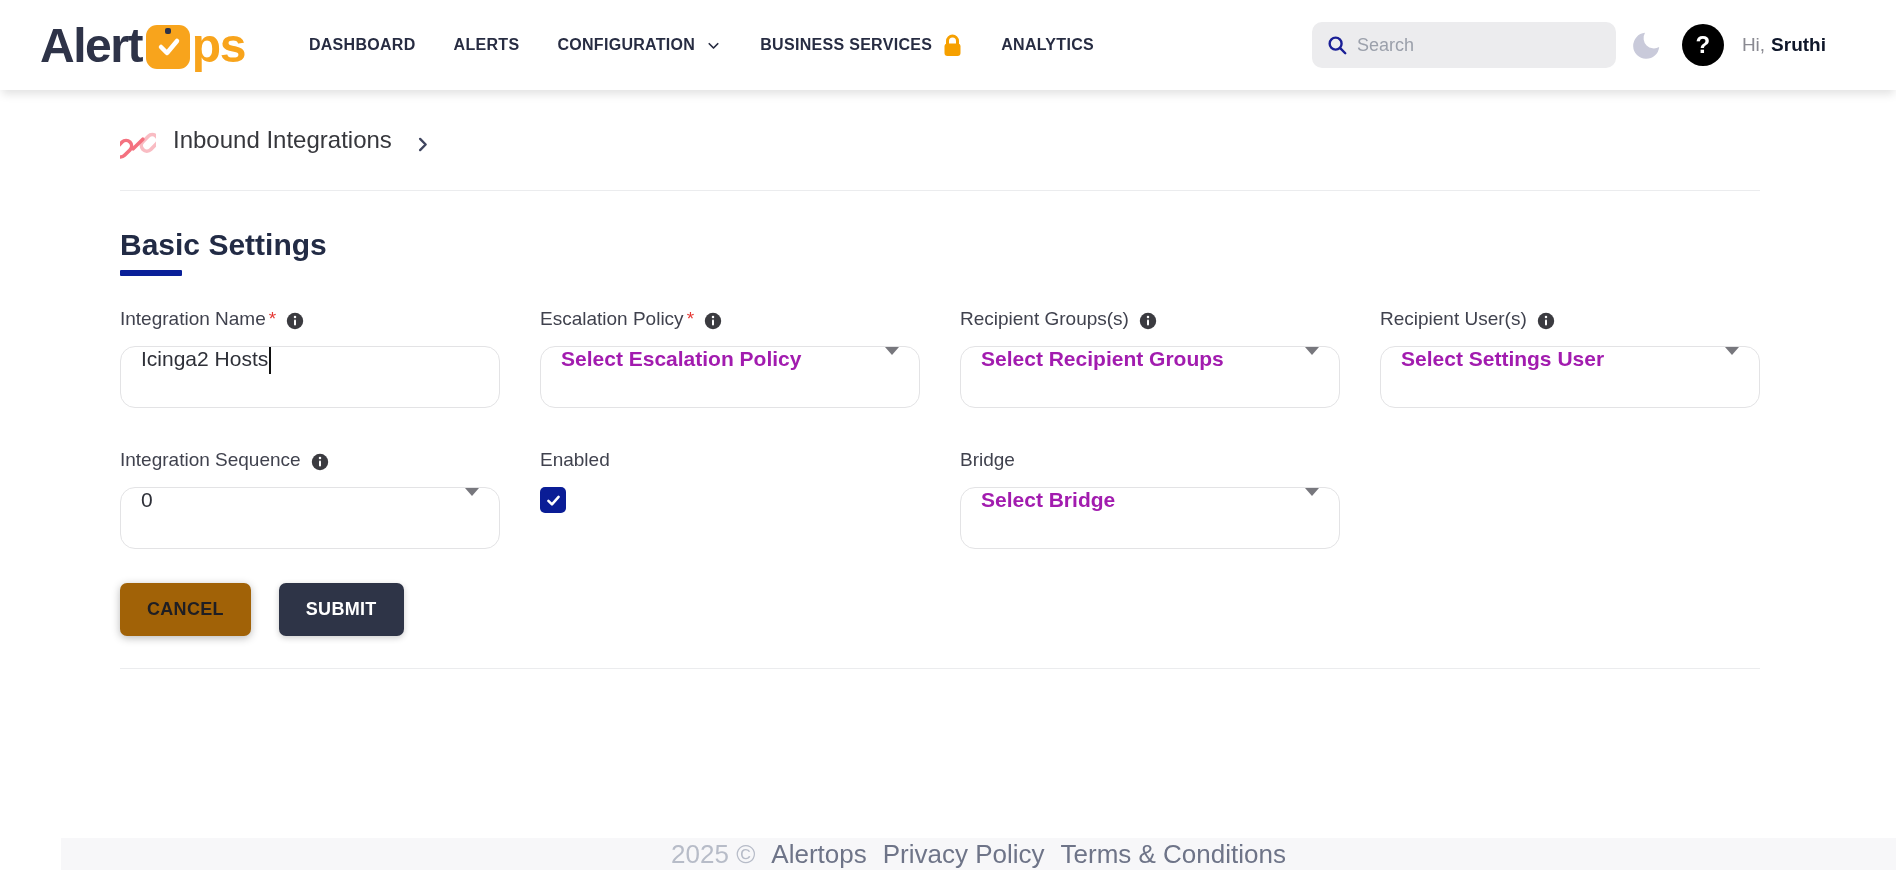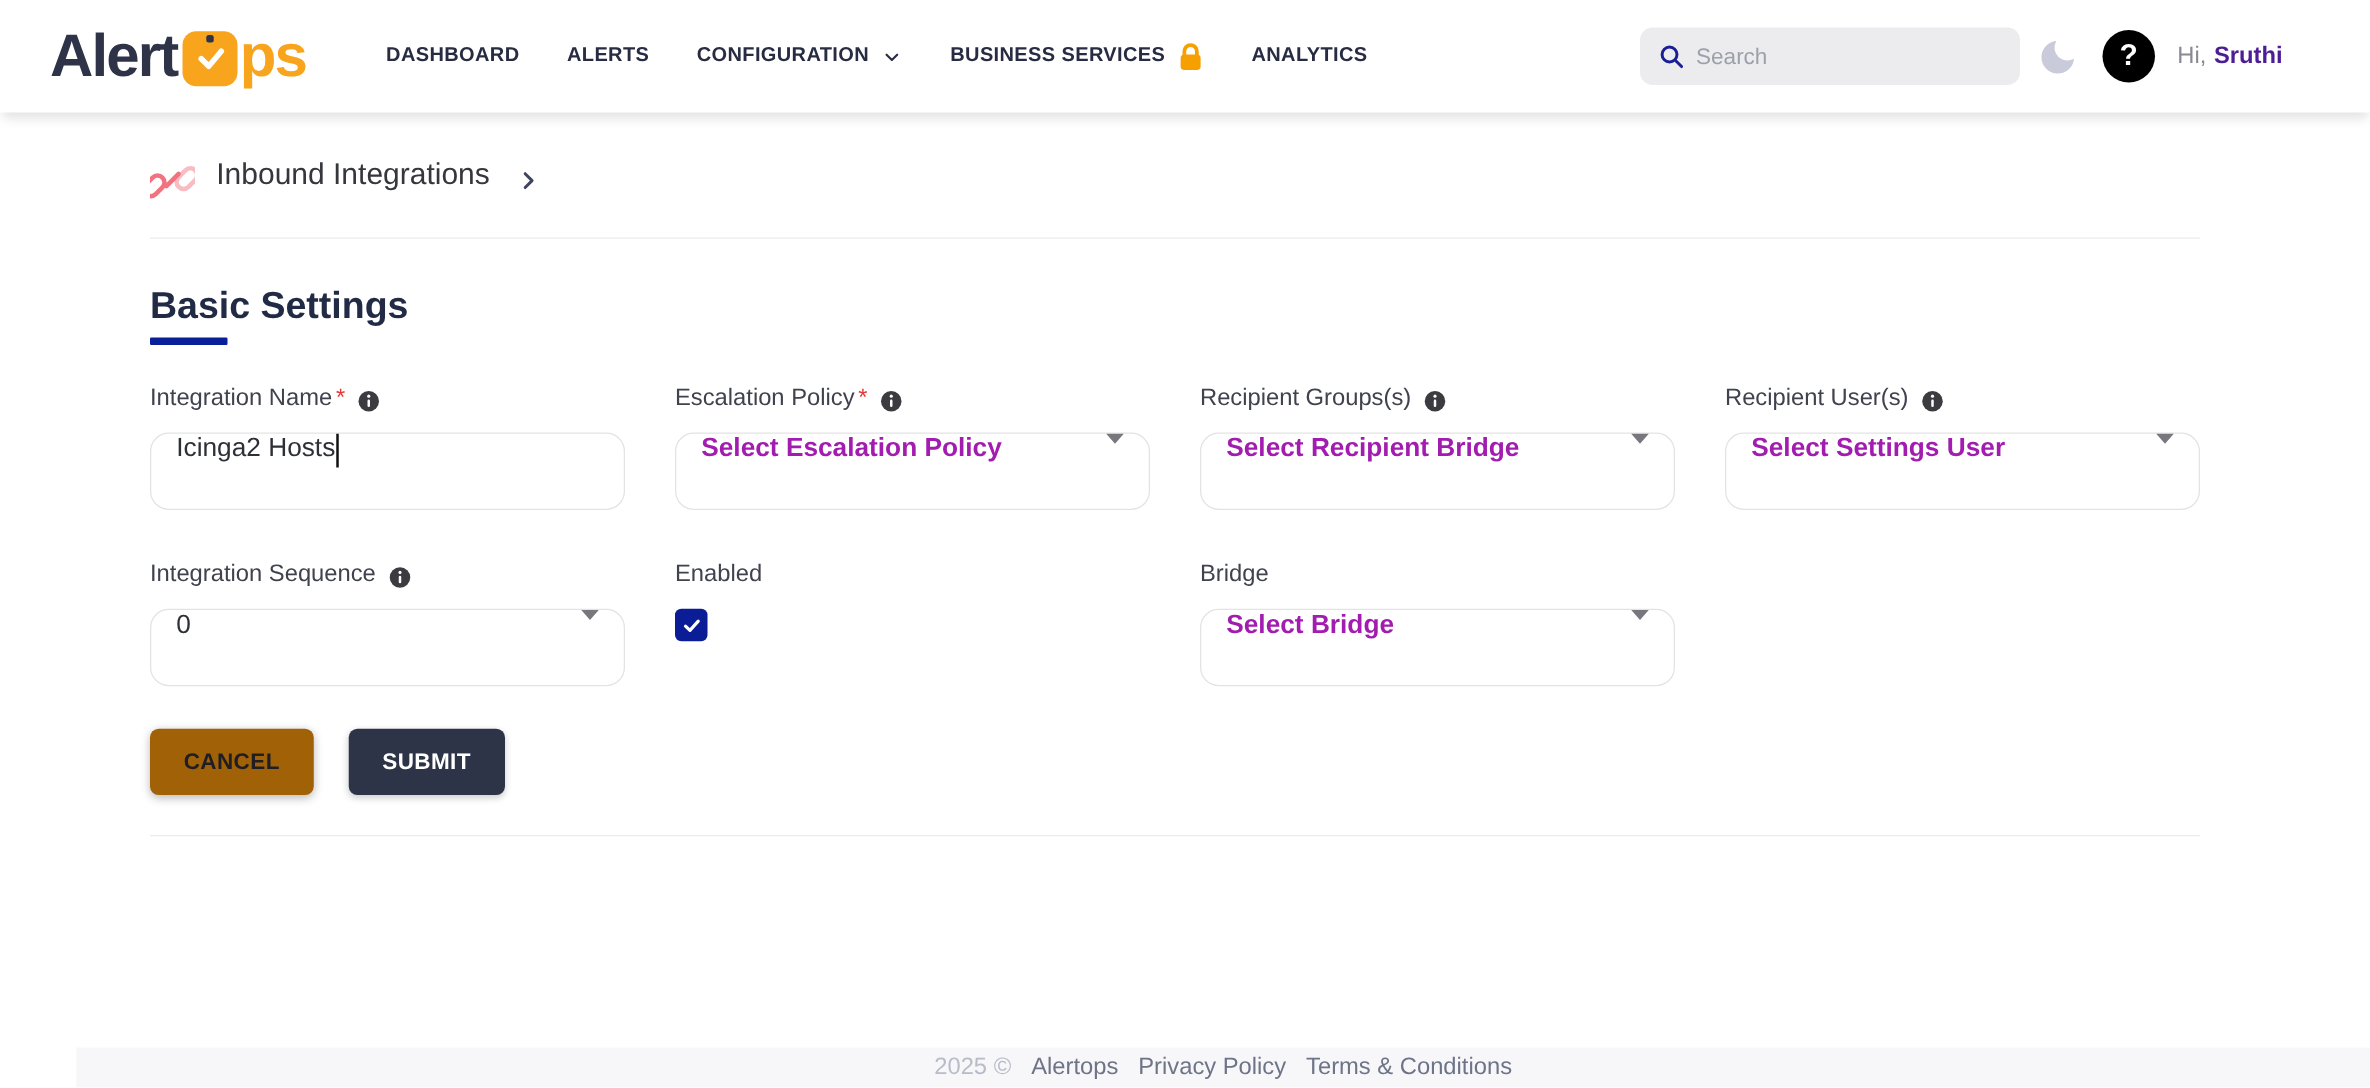--- a/index.html
+++ b/index.html
@@ -34,21 +34,21 @@
     font-family:"Liberation Sans", sans-serif; font-size:18px; color:#4b4f58; }
   .search-box input::placeholder { color:#9ba0ab; }
 
   .icon-btn { border:none; background:transparent; cursor:pointer; display:flex;
     align-items:center; justify-content:center; }
   .moon-btn { margin-left:14px; }
   .help-btn { margin-left:18px; width:42px; height:42px; border-radius:50%; background:#000;
     color:#fff; font-size:24px; font-weight:700; font-family:"Liberation Sans", sans-serif; }
   .user-chip { margin-left:18px; display:flex; align-items:baseline; font-size:19px; cursor:pointer; }
   .user-chip .greet { color:#8a8a92; font-weight:400; }
-  .user-chip .uname { color:#4c1d95; font-weight:700; margin-left:6px; }
+  .user-chip .uname { color:#0f172a; font-weight:700; margin-left:6px; }
 
   
   main { padding:0 136px 0 120px; }
 
   .breadcrumb { margin-top:36px; display:flex; gap:17px; }
   .breadcrumb .bc-title { font-size:24px; font-weight:500; color:#36373c; cursor:pointer; }
   .breadcrumb .bc-chev { margin-left:4px; display:flex; align-items:center; }
 
   .divider { border:none; border-top:1px solid #ebecee; height:0; }
   .divider-1 { margin-top:28px; }
@@ -79,21 +79,21 @@
     display:flex; align-items:center; justify-content:center; cursor:pointer; }
 
   .btn-row { margin-top:34px; display:flex; gap:28px; }
   .btn { height:53px; padding:0 27px; border:none; border-radius:7px; font-family:"Liberation Sans", sans-serif;
     font-size:18px; font-weight:700; letter-spacing:0.3px; cursor:pointer; }
   .btn-cancel { background:#a16207; color:#1e1e24; box-shadow:0 2px 8px rgba(0,0,0,0.28); }
   .btn-submit { background:#2e3447; color:#fff; box-shadow:0 2px 6px rgba(0,0,0,0.2); }
 
   
   footer { position:absolute; left:16px; right:0; bottom:0; height:32px; background:#f7f7f9;
-    display:flex; align-items:center; justify-content:center; gap:16px; font-size:19px;margin-left:45px; }
+    display:flex; align-items:center; justify-content:center; gap:16px; font-size:26px;margin-left:45px; }
   footer .copy { color:#b7bcc8; }
   footer a { color:#6e7488; text-decoration:none; cursor:pointer; }
 </style>
 </head>
 <body>
 
 <header>
   <div class="logo">
     <span class="t-dark">Alert</span>
     <span class="clock">
@@ -227,21 +227,21 @@
         <span>Recipient Groups(s)</span>
         <span class="info-icon">
           <svg width="18" height="18" viewBox="0 0 18 18">
               <circle cx="9" cy="9" r="8.2" fill="#3b3b40"></circle>
               <rect x="8" y="7.6" width="2" height="6" rx="1" fill="#fff"></rect>
               <circle cx="9" cy="4.9" r="1.25" fill="#fff"></circle>
             </svg>
         </span>
       </div>
       <div class="control select">
-        <span class="ph">Select Recipient Bridge</span>
+        <span class="ph">Select Recipient Groups</span>
         <span class="caret-down"></span>
       </div>
     </div>
 
     <div class="field">
       <div class="field-label">
         <span>Recipient User(s)</span>
         <span class="info-icon">
           <svg width="18" height="18" viewBox="0 0 18 18">
               <circle cx="9" cy="9" r="8.2" fill="#3b3b40"></circle>

